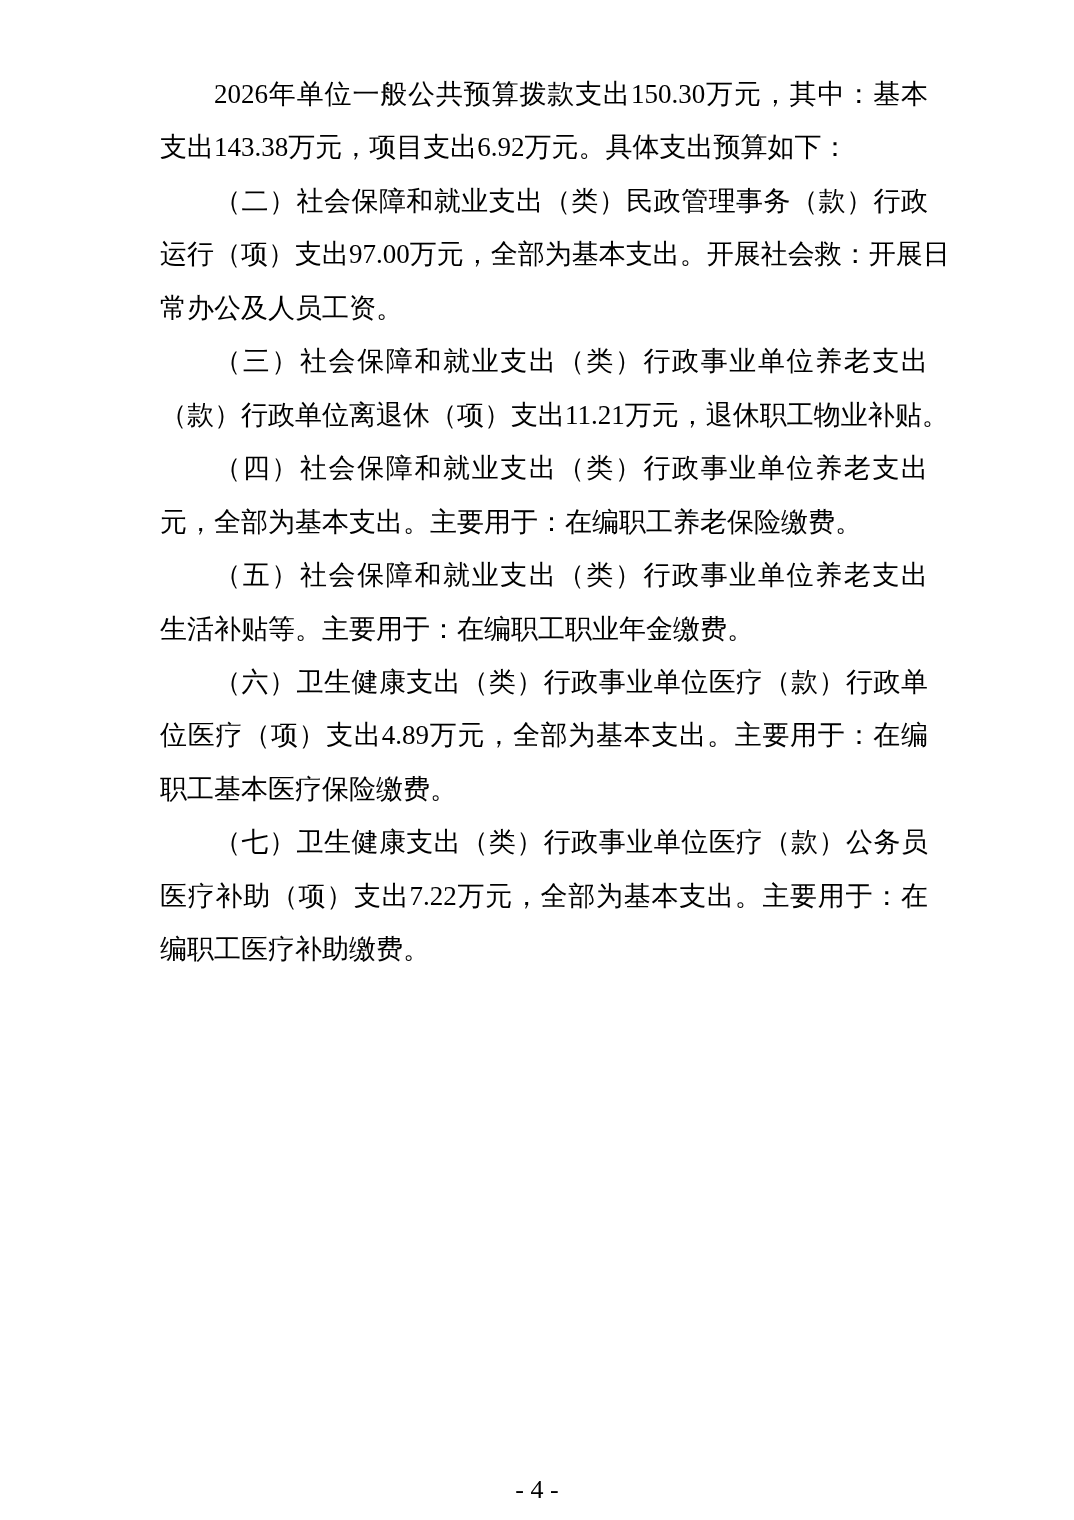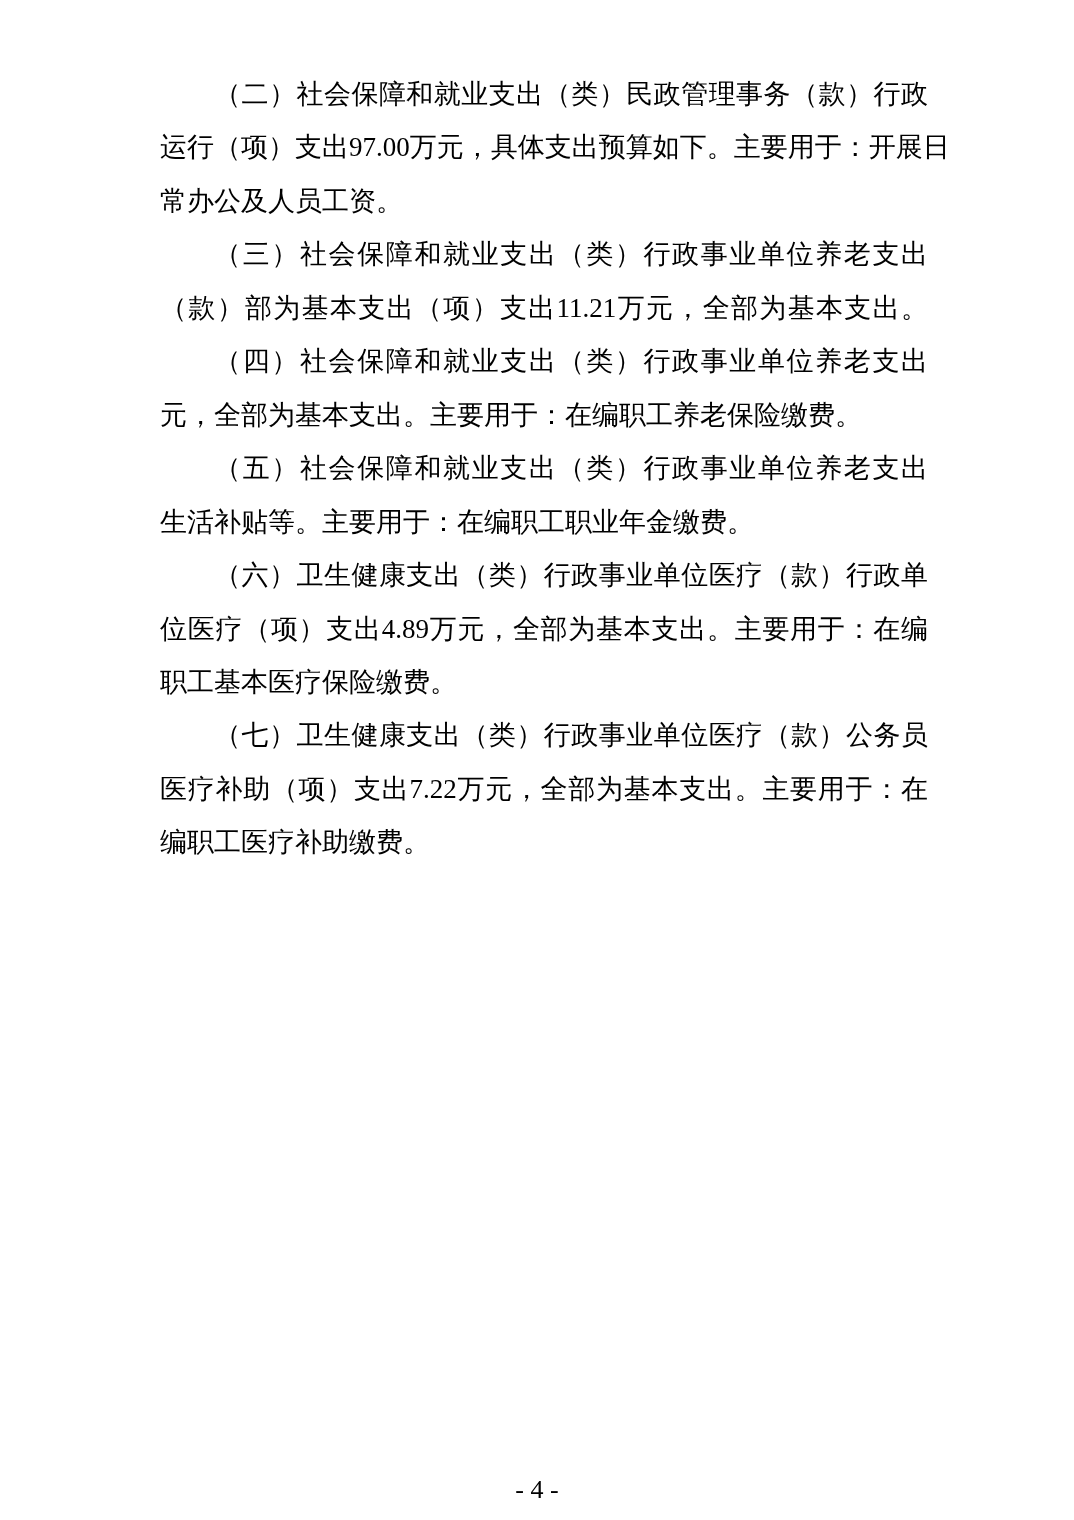--- a/index.html
+++ b/index.html
@@ -48,31 +48,35 @@
     font-size: 26px;
     line-height: 30px;
     font-family: "Liberation Serif", "DejaVu Serif", serif;
   }
 </style>
 </head>
 <body>
 
 <main class="page-body">
 
+  <p class="para">
+    <span class="line first">2026年单位一般公共预算拨款支出150.30万元，其中：基本</span>
+    <span class="line last">支出143.38万元，项目支出6.92万元。具体支出预算如下：</span>
+  </p>
 
 
   <p class="para">
     <span class="line first">（二）社会保障和就业支出（类）民政管理事务（款）行政</span>
-    <span class="line">运行（项）支出97.00万元，具体支出预算如下。主要用于：开展日</span>
+    <span class="line">运行（项）支出97.00万元，全部为基本支出。开展社会救：开展日</span>
     <span class="line last">常办公及人员工资。</span>
   </p>
 
   <p class="para">
     <span class="line first">（三）社会保障和就业支出（类）行政事业单位养老支出</span>
-    <span class="line">（款）部为基本支出（项）支出11.21万元，全部为基本支出。</span>
+    <span class="line">（款）行政单位离退休（项）支出11.21万元，退休职工物业补贴。</span>
   </p>
 
   <p class="para">
     <span class="line first">（四）社会保障和就业支出（类）行政事业单位养老支出</span>
     <span class="line last">元，全部为基本支出。主要用于：在编职工养老保险缴费。</span>
   </p>
 
   <p class="para">
     <span class="line first">（五）社会保障和就业支出（类）行政事业单位养老支出</span>
     <span class="line last">生活补贴等。主要用于：在编职工职业年金缴费。</span>

